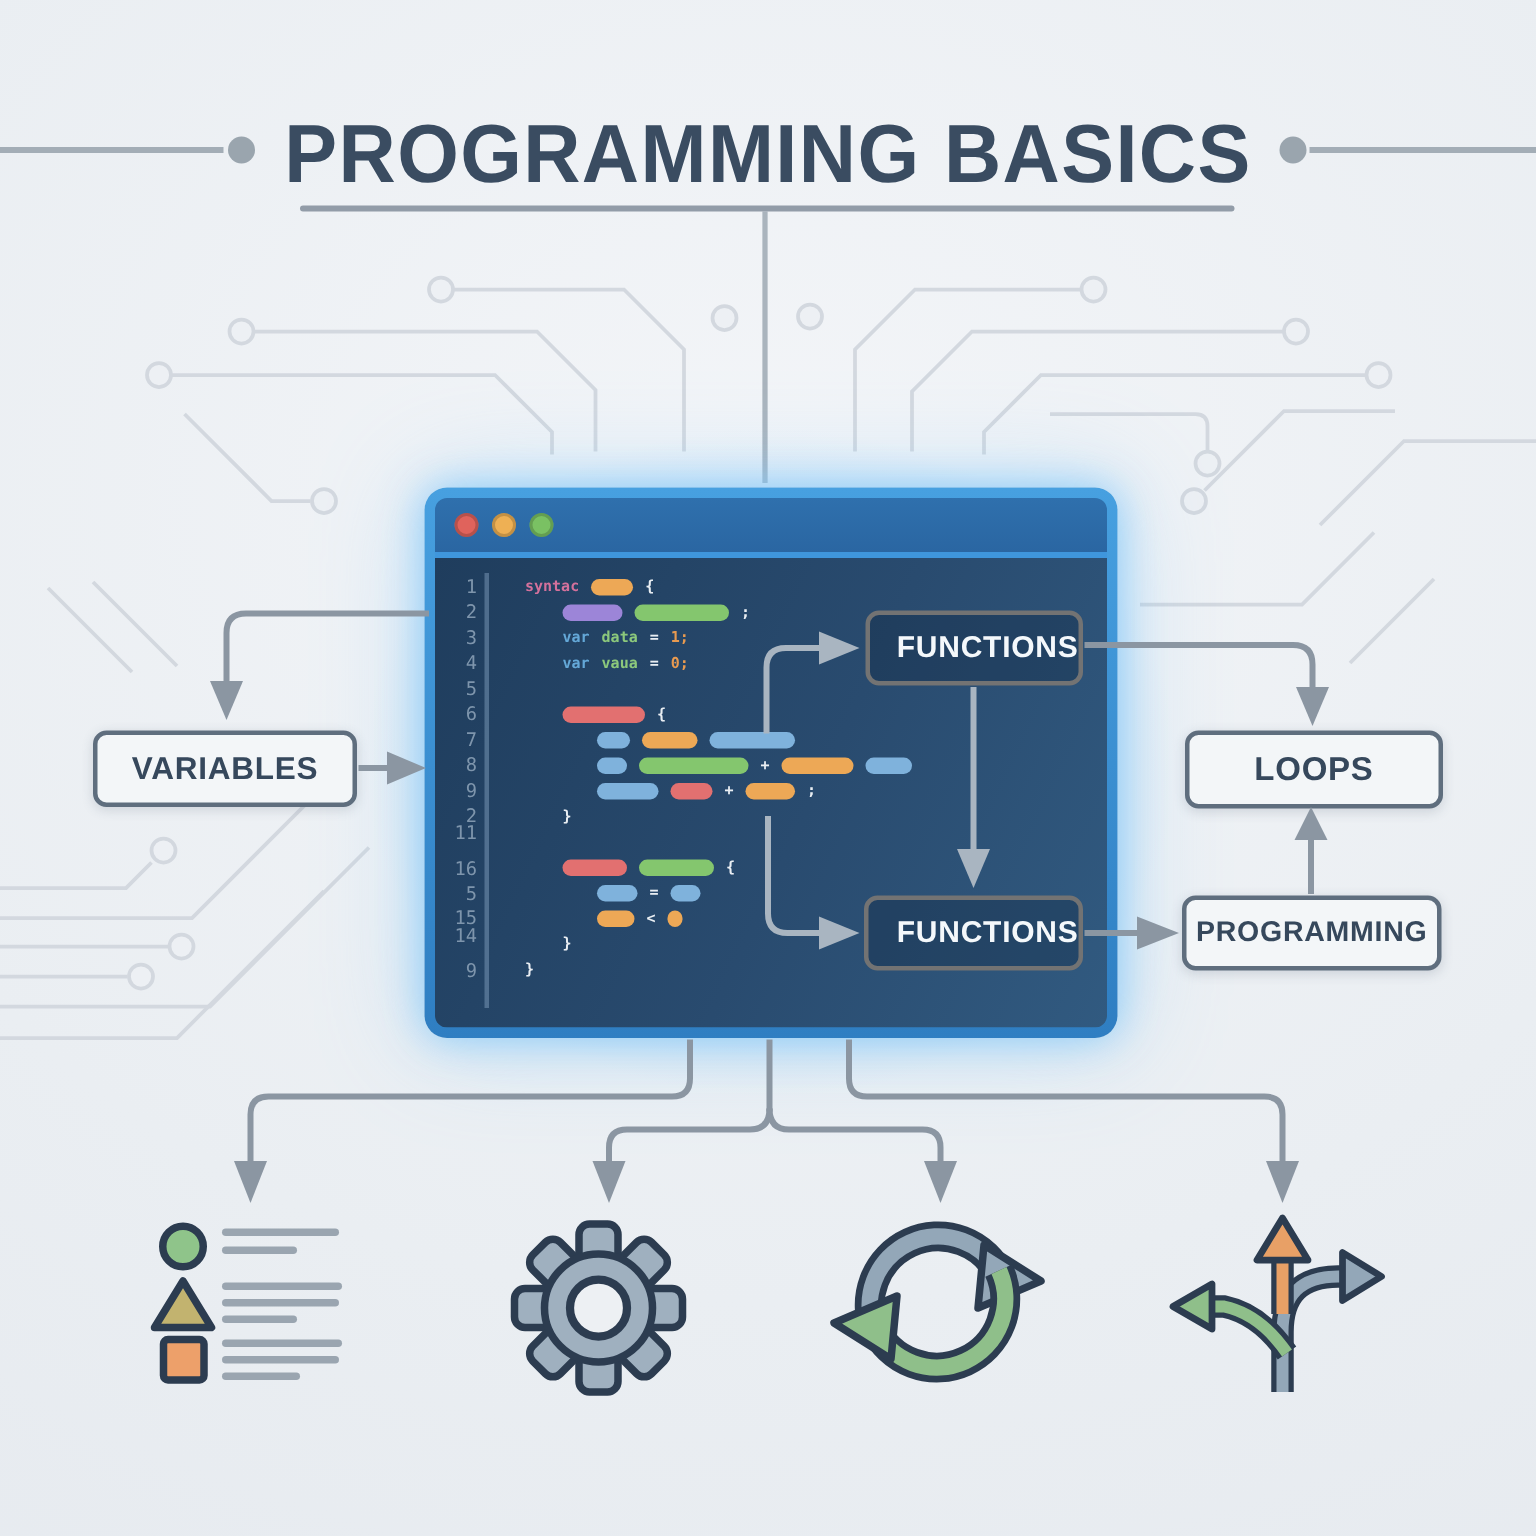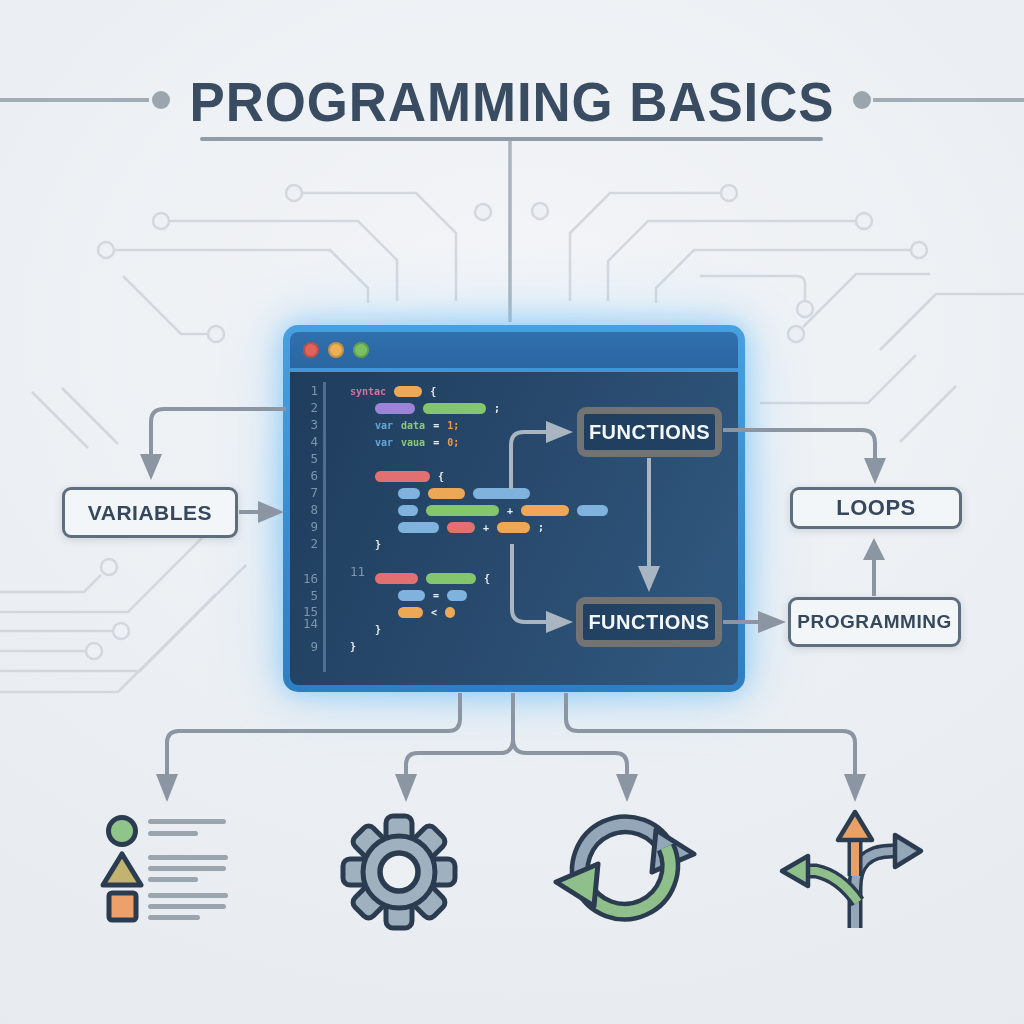--- a/index.html
+++ b/index.html
@@ -75,21 +75,21 @@
   
   .flowbox{
     position:absolute;display:flex;align-items:center;justify-content:center;
     border-radius:9px;font-weight:bold;box-sizing:border-box;letter-spacing:0.5px;
   }
   .box-light{
     background:#f3f6f8;border:3.5px solid #5f6e7e;color:#36485c;
     box-shadow:0 2px 8px rgba(60,80,100,0.18);
   }
   .box-dark{
-    background:rgba(13,34,55,0.30);border:7px solid #737373;color:#f4f8fb;
+    background:rgba(13,34,55,0.30);border:3px solid #737373;color:#f4f8fb;justify-content:flex-end;
   }
 </style>
 </head>
 <body>
 
 <svg class="layer" width="1024" height="1024">
   <g stroke="#d3d8df" stroke-width="2.5" fill="none">
     <path d="M 302,193 H 416 L 456,233 V 301"></path>
     <path d="M 169,221 H 358 L 397,260 V 301"></path>
     <path d="M 114,250 H 330 L 368,288 V 303"></path>
@@ -147,21 +147,21 @@
         <div class="lnum" style="top: 11px;">1</div>
         <div class="lnum" style="top: 28.05px;">2</div>
         <div class="lnum" style="top: 45.1px;">3</div>
         <div class="lnum" style="top: 62.15px;">4</div>
         <div class="lnum" style="top: 79.2px;">5</div>
         <div class="lnum" style="top: 96.25px;">6</div>
         <div class="lnum" style="top: 113.3px;">7</div>
         <div class="lnum" style="top: 130.35px;">8</div>
         <div class="lnum" style="top: 147.4px;">9</div>
         <div class="lnum" style="top: 164.45px;">2</div>
-        <div class="lnum" style="top: 192px; padding-left: 47px;">11</div>
+        <div class="lnum" style="top: 175px;">11</div>
         <div class="lnum" style="top: 198.55px;">16</div>
         <div class="lnum" style="top: 215.6px;">5</div>
         <div class="lnum" style="top: 244px;">14</div>
         <div class="lnum" style="top: 232px;">15</div>
         <div class="lnum" style="top: 266.75px;">9</div>
       </div>
     <div class="gutter-rule"></div>
     <div>
         <div class="code-row" style="top: 10px; left: 60px;">
           <span class="tok tok-pink">syntac</span>
@@ -240,21 +240,21 @@
 
 <div class="flowbox box-light" style="left:62px;top:487px;width:176px;height:51px;font-size:21px;">
   <span>VARIABLES</span>
 </div>
 <div class="flowbox box-dark" style="left:577px;top:407px;width:145px;height:50px;font-size:20px;">
   <span>FUNCTIONS</span>
 </div>
 <div class="flowbox box-dark" style="left:576px;top:597px;width:146px;height:50px;font-size:20px;">
   <span>FUNCTIONS</span>
 </div>
-<div class="flowbox box-light" style="left:790px;top:487px;width:172px;height:42px;font-size:22px;">
+<div class="flowbox box-light" style="left:790px;top:487px;width:172px;height:52px;font-size:22px;">
   <span>LOOPS</span>
 </div>
 <div class="flowbox box-light" style="left:788px;top:597px;width:173px;height:50px;font-size:19px;">
   <span>PROGRAMMING</span>
 </div>
 
 <svg class="layer" width="1024" height="1024">
   <g stroke="#8b96a2" stroke-width="4" fill="none">
     <path d="M 286,409 H 164 Q 151,409 151,422 V 456"></path>
     <path d="M 239,512 H 260"></path>

